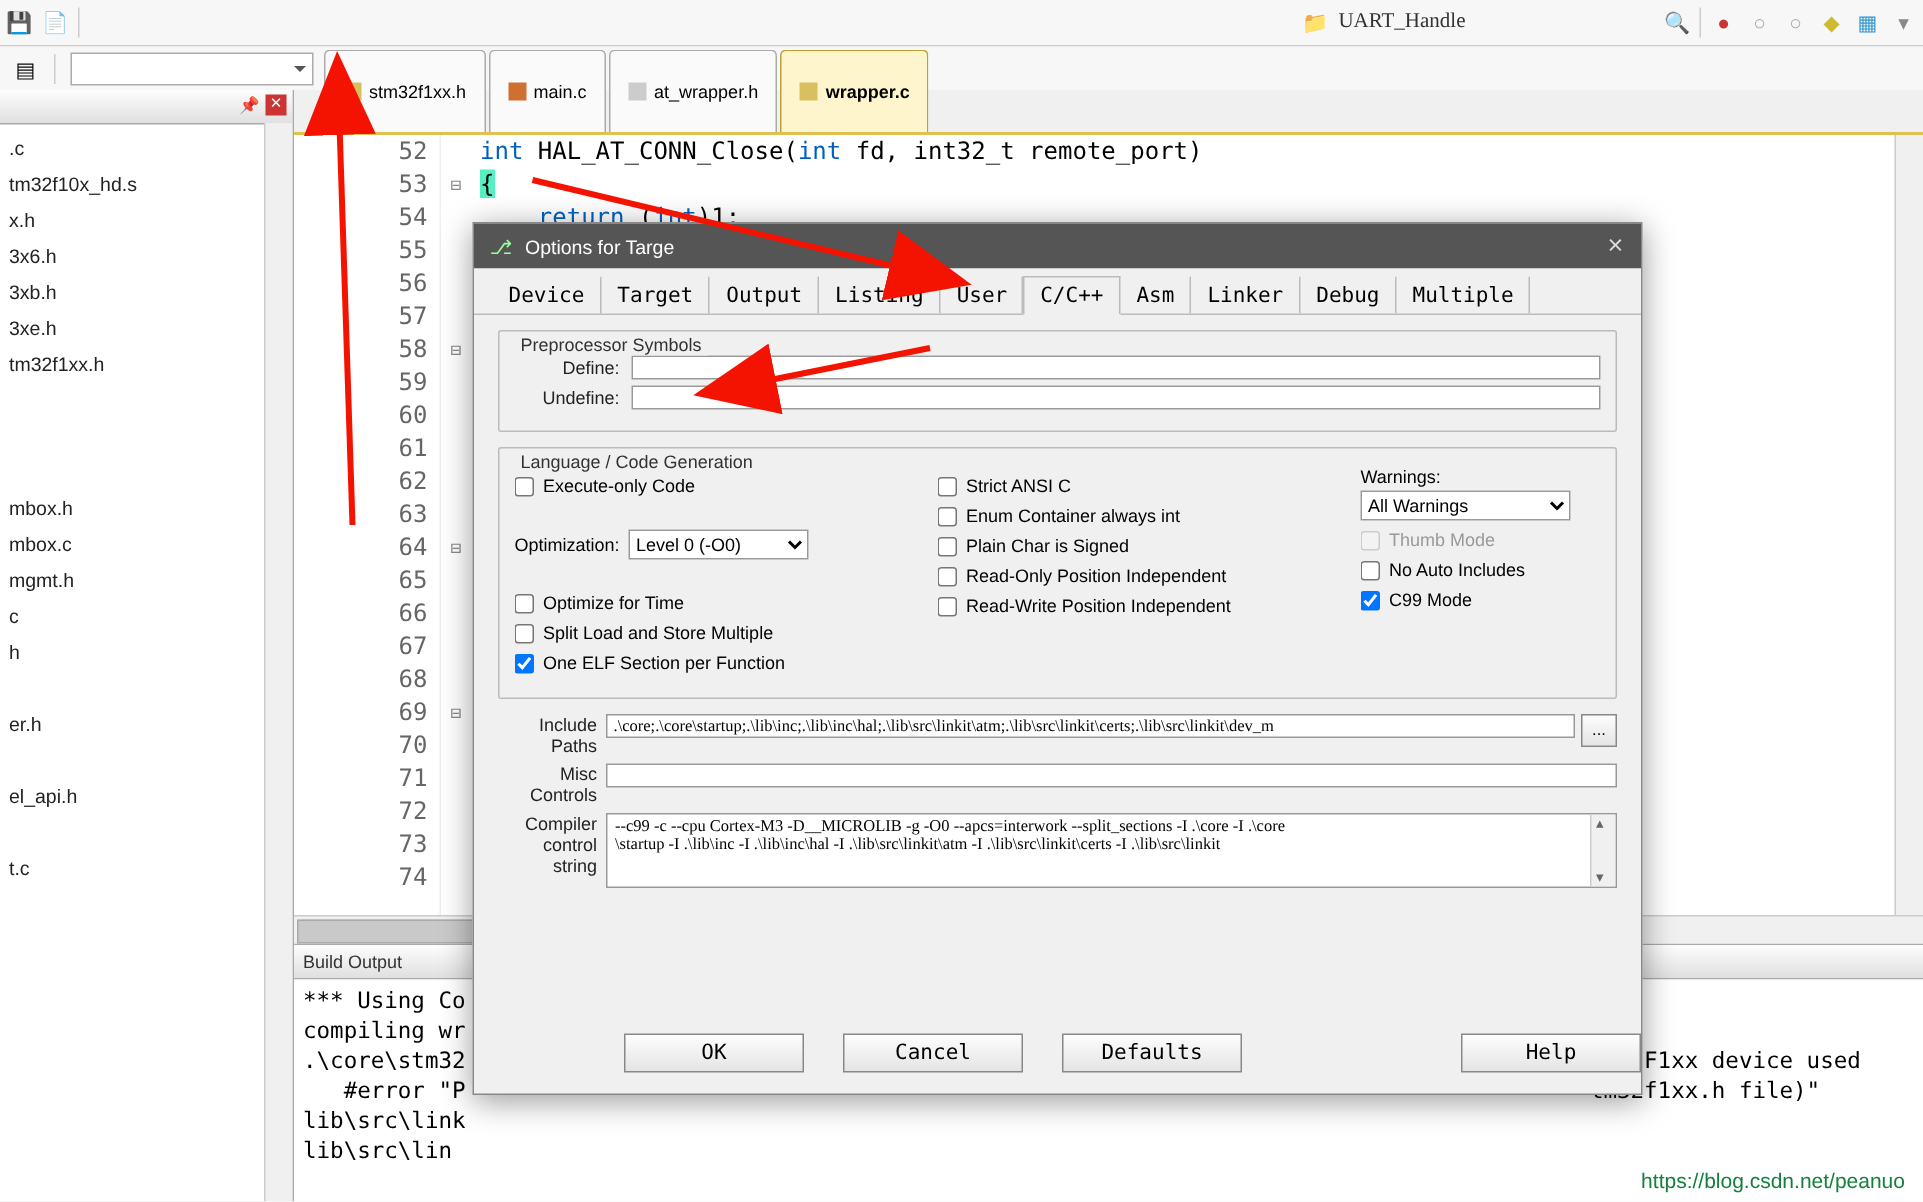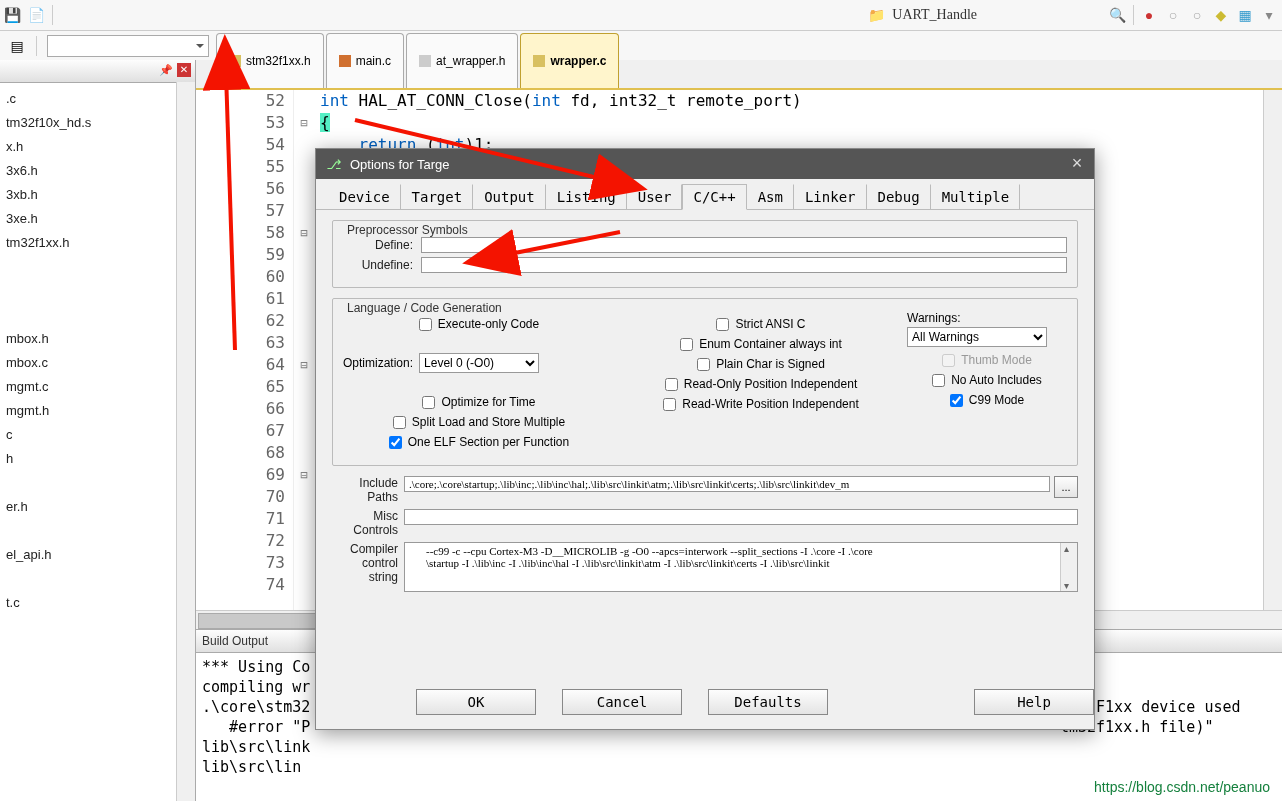--- a/index.html
+++ b/index.html
@@ -43,29 +43,29 @@
   .dlg-body{padding:10px 16px;}
   .group{border:1px solid #bbb;border-radius:2px;padding:12px 10px 10px;margin-bottom:10px;position:relative;}
   .group > .legend{position:absolute;top:-8px;left:10px;background:#f0f0f0;padding:0 4px;color:#333;margin-top:10px;}
   .row{display:flex;align-items:center;margin:4px 0;}
   .lbl{width:70px;text-align:right;padding-right:8px;color:#222;}
   .txt{flex:1;height:16px;border:1px solid #999;background:#fff;padding:0 4px;font-family:Tahoma;font-size:12px;box-sizing:border-box;}
   .txt.small-font{font-size:11px;}
   .sel{height:20px;border:1px solid #999;background:#fff;font-size:12px;}
   .cols{display:flex;gap:10px;}
   .col{flex:1;}
-  .chk{display:flex;align-items:center;margin:6px 0;gap:6px;font-size:12px;justify-content:center;}
+  .chk{display:flex;align-items:center;margin:6px 0;gap:6px;font-size:12px;}
   .chk input{margin:0;}
   .disabled{color:#999;}
   .label2{width:66px;text-align:right;line-height:14px;padding-right:6px;font-size:12px;color:#222;}
   .formrow{display:flex;align-items:flex-start;margin:5px 0;}
   .btnrow{position:absolute;left:0;right:0;bottom:14px;display:flex;justify-content:flex-end;gap:26px;}
   .dlg-btn{width:120px;height:26px;border:1px solid #888;background:linear-gradient(#fdfdfd,#e4e4e4);font-family:Consolas,monospace;font-size:14px;cursor:pointer;}
   .dot-btn{width:24px;height:22px;border:1px solid #888;background:linear-gradient(#fdfdfd,#e4e4e4);font-size:11px;margin-left:4px;cursor:pointer;}
-  .multiline{flex:1;height:44px;border:1px solid #999;background:#fff;padding:2px 21px;font-family:Tahoma;font-size:11px;overflow:hidden;position:relative;}
+  .multiline{flex:1;height:44px;border:1px solid #999;background:#fff;padding:2px 5px;font-family:Tahoma;font-size:11px;overflow:hidden;position:relative;}
   .ml-scroll{position:absolute;right:0;top:0;bottom:0;width:16px;background:#f0f0f0;border-left:1px solid #ccc;}
   .ml-scroll::before{content:"▴";position:absolute;top:0;left:3px;font-size:10px;color:#666;}
   .ml-scroll::after{content:"▾";position:absolute;bottom:0;left:3px;font-size:10px;color:#666;}
   
   .arrow{position:absolute;pointer-events:none;}
   .watermark{position:absolute;right:12px;bottom:6px;color:#15803d;font-size:14px;font-family:Arial;}
 </style>
 </head>
 <body>
 
@@ -120,21 +120,20 @@
         <div class="item">x.h</div>
         <div class="item">3x6.h</div>
         <div class="item">3xb.h</div>
         <div class="item">3xe.h</div>
         <div class="item">tm32f1xx.h</div>
         <div class="item">&nbsp;</div>
         <div class="item">&nbsp;</div>
         <div class="item">&nbsp;</div>
         <div class="item">mbox.h</div>
         <div class="item">mbox.c</div>
-        <div class="item">mgmt.c</div>
         <div class="item">mgmt.h</div>
         <div class="item">c</div>
         <div class="item">h</div>
         <div class="item">&nbsp;</div>
         <div class="item">er.h</div>
         <div class="item">&nbsp;</div>
         <div class="item">el_api.h</div>
         <div class="item">&nbsp;</div>
         <div class="item">t.c</div>
       </div>

